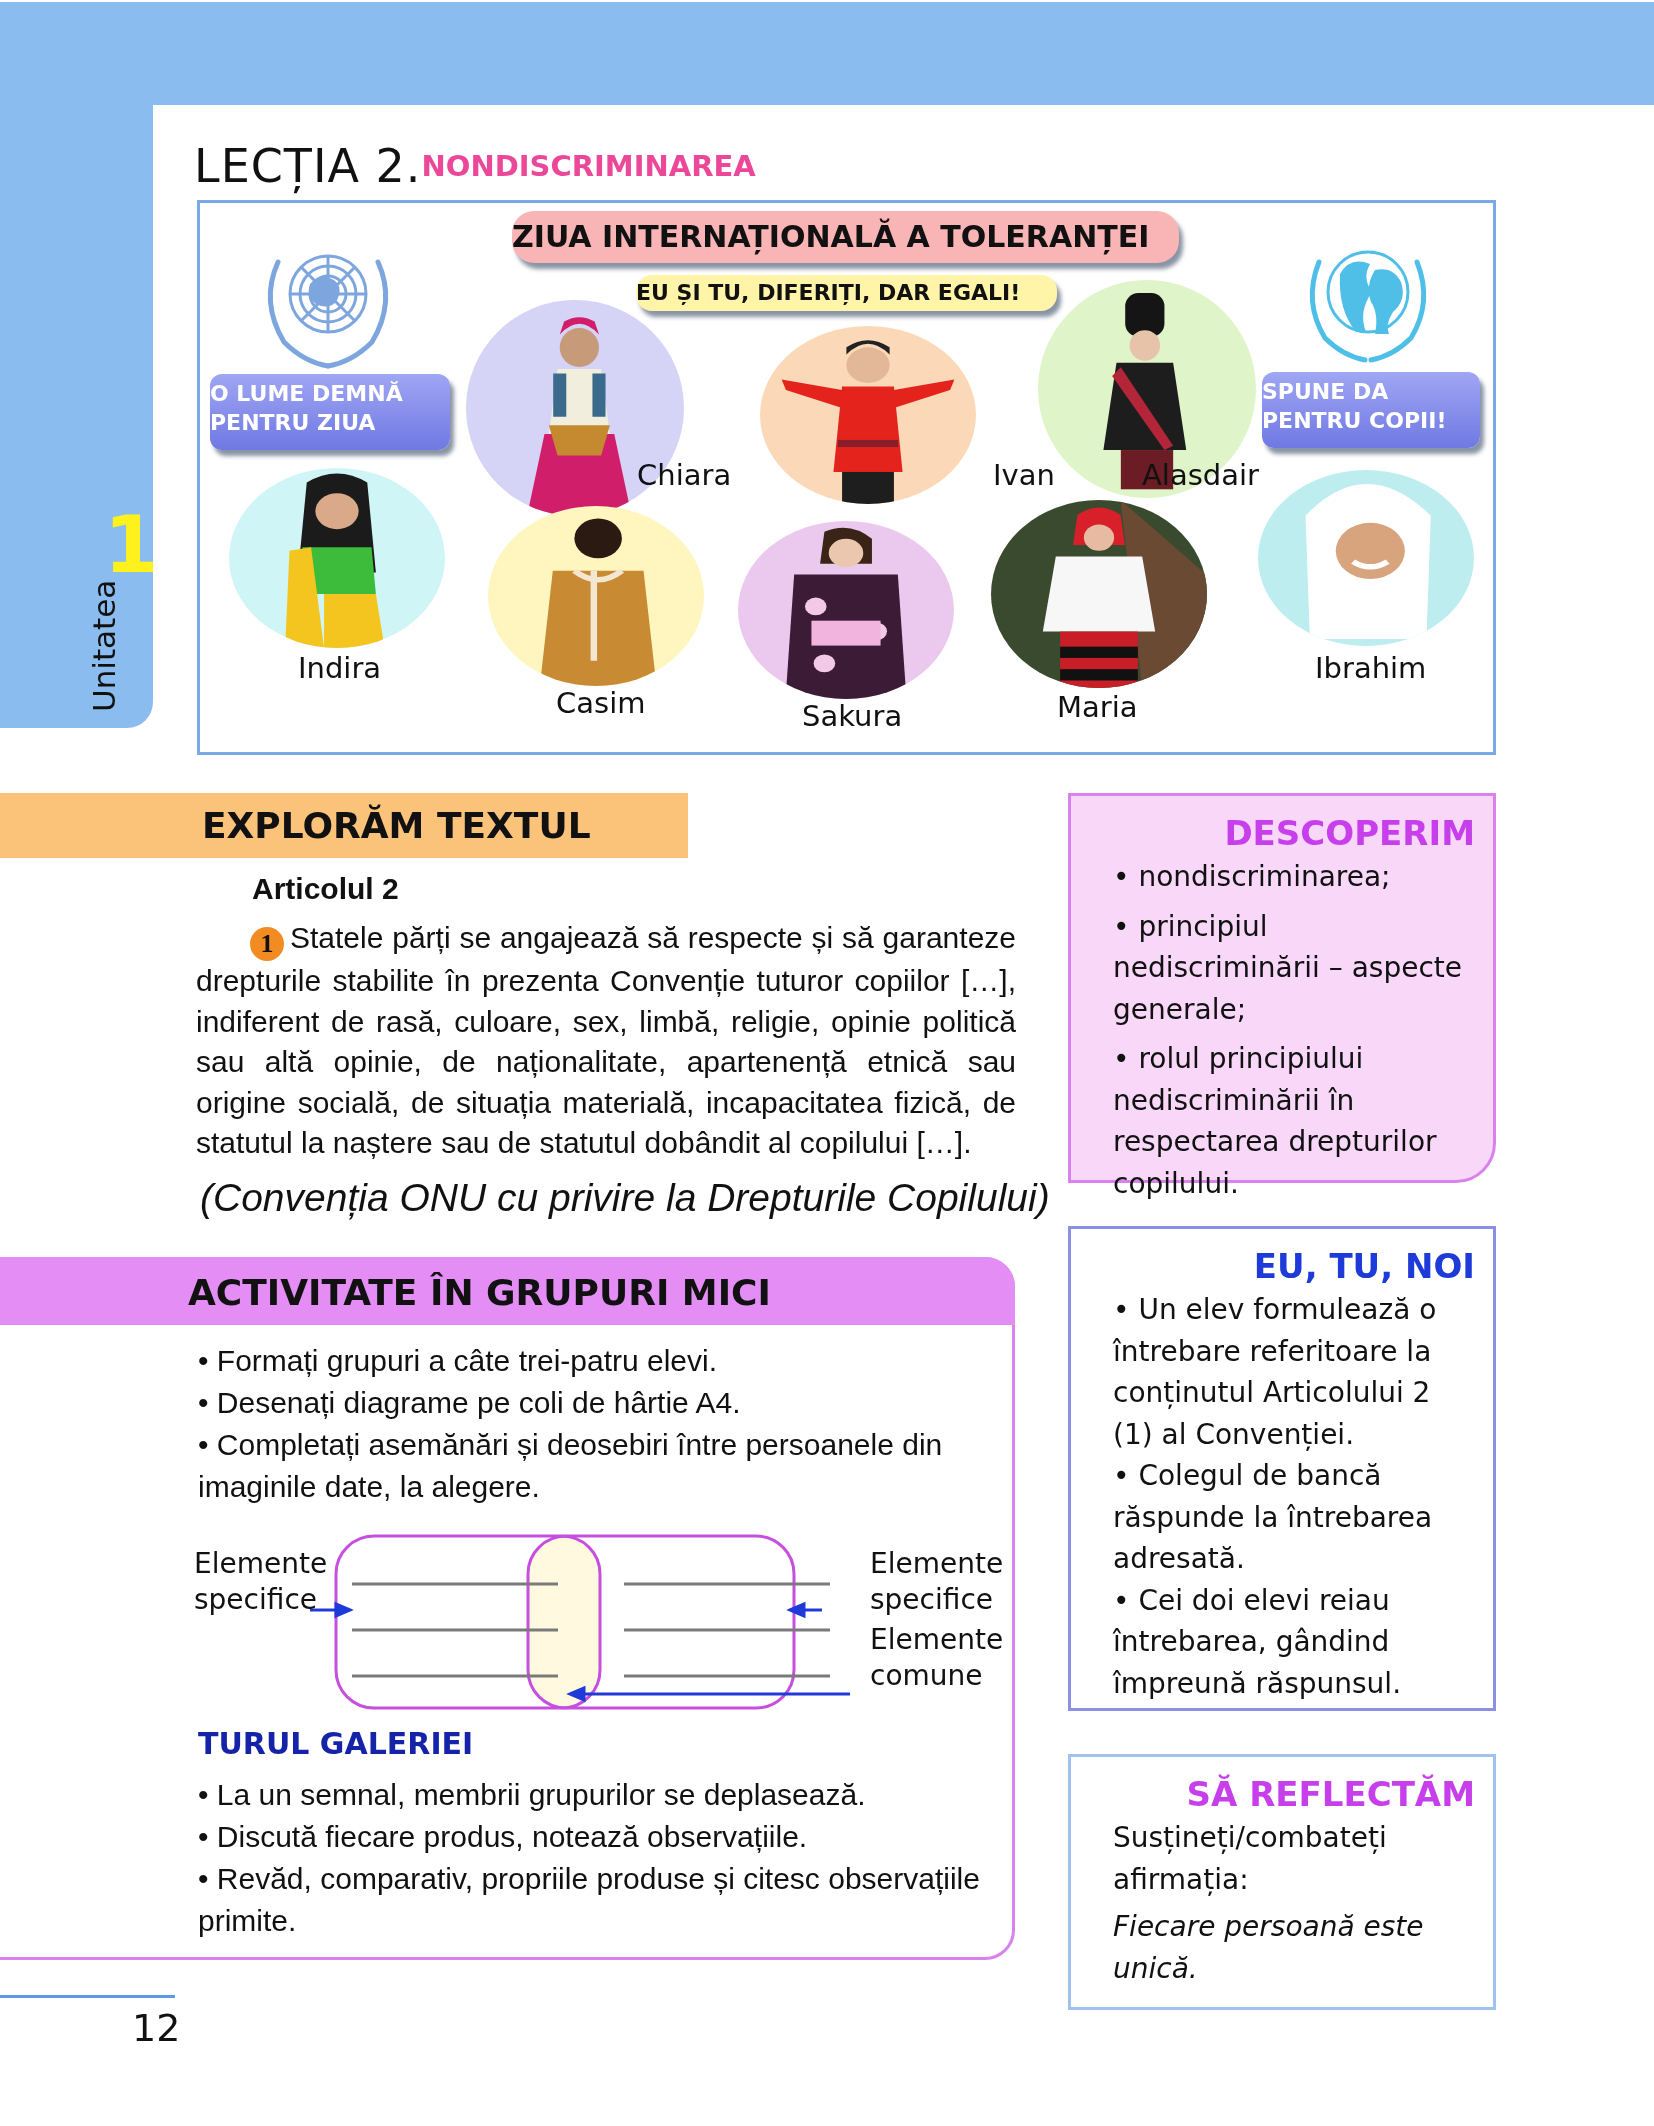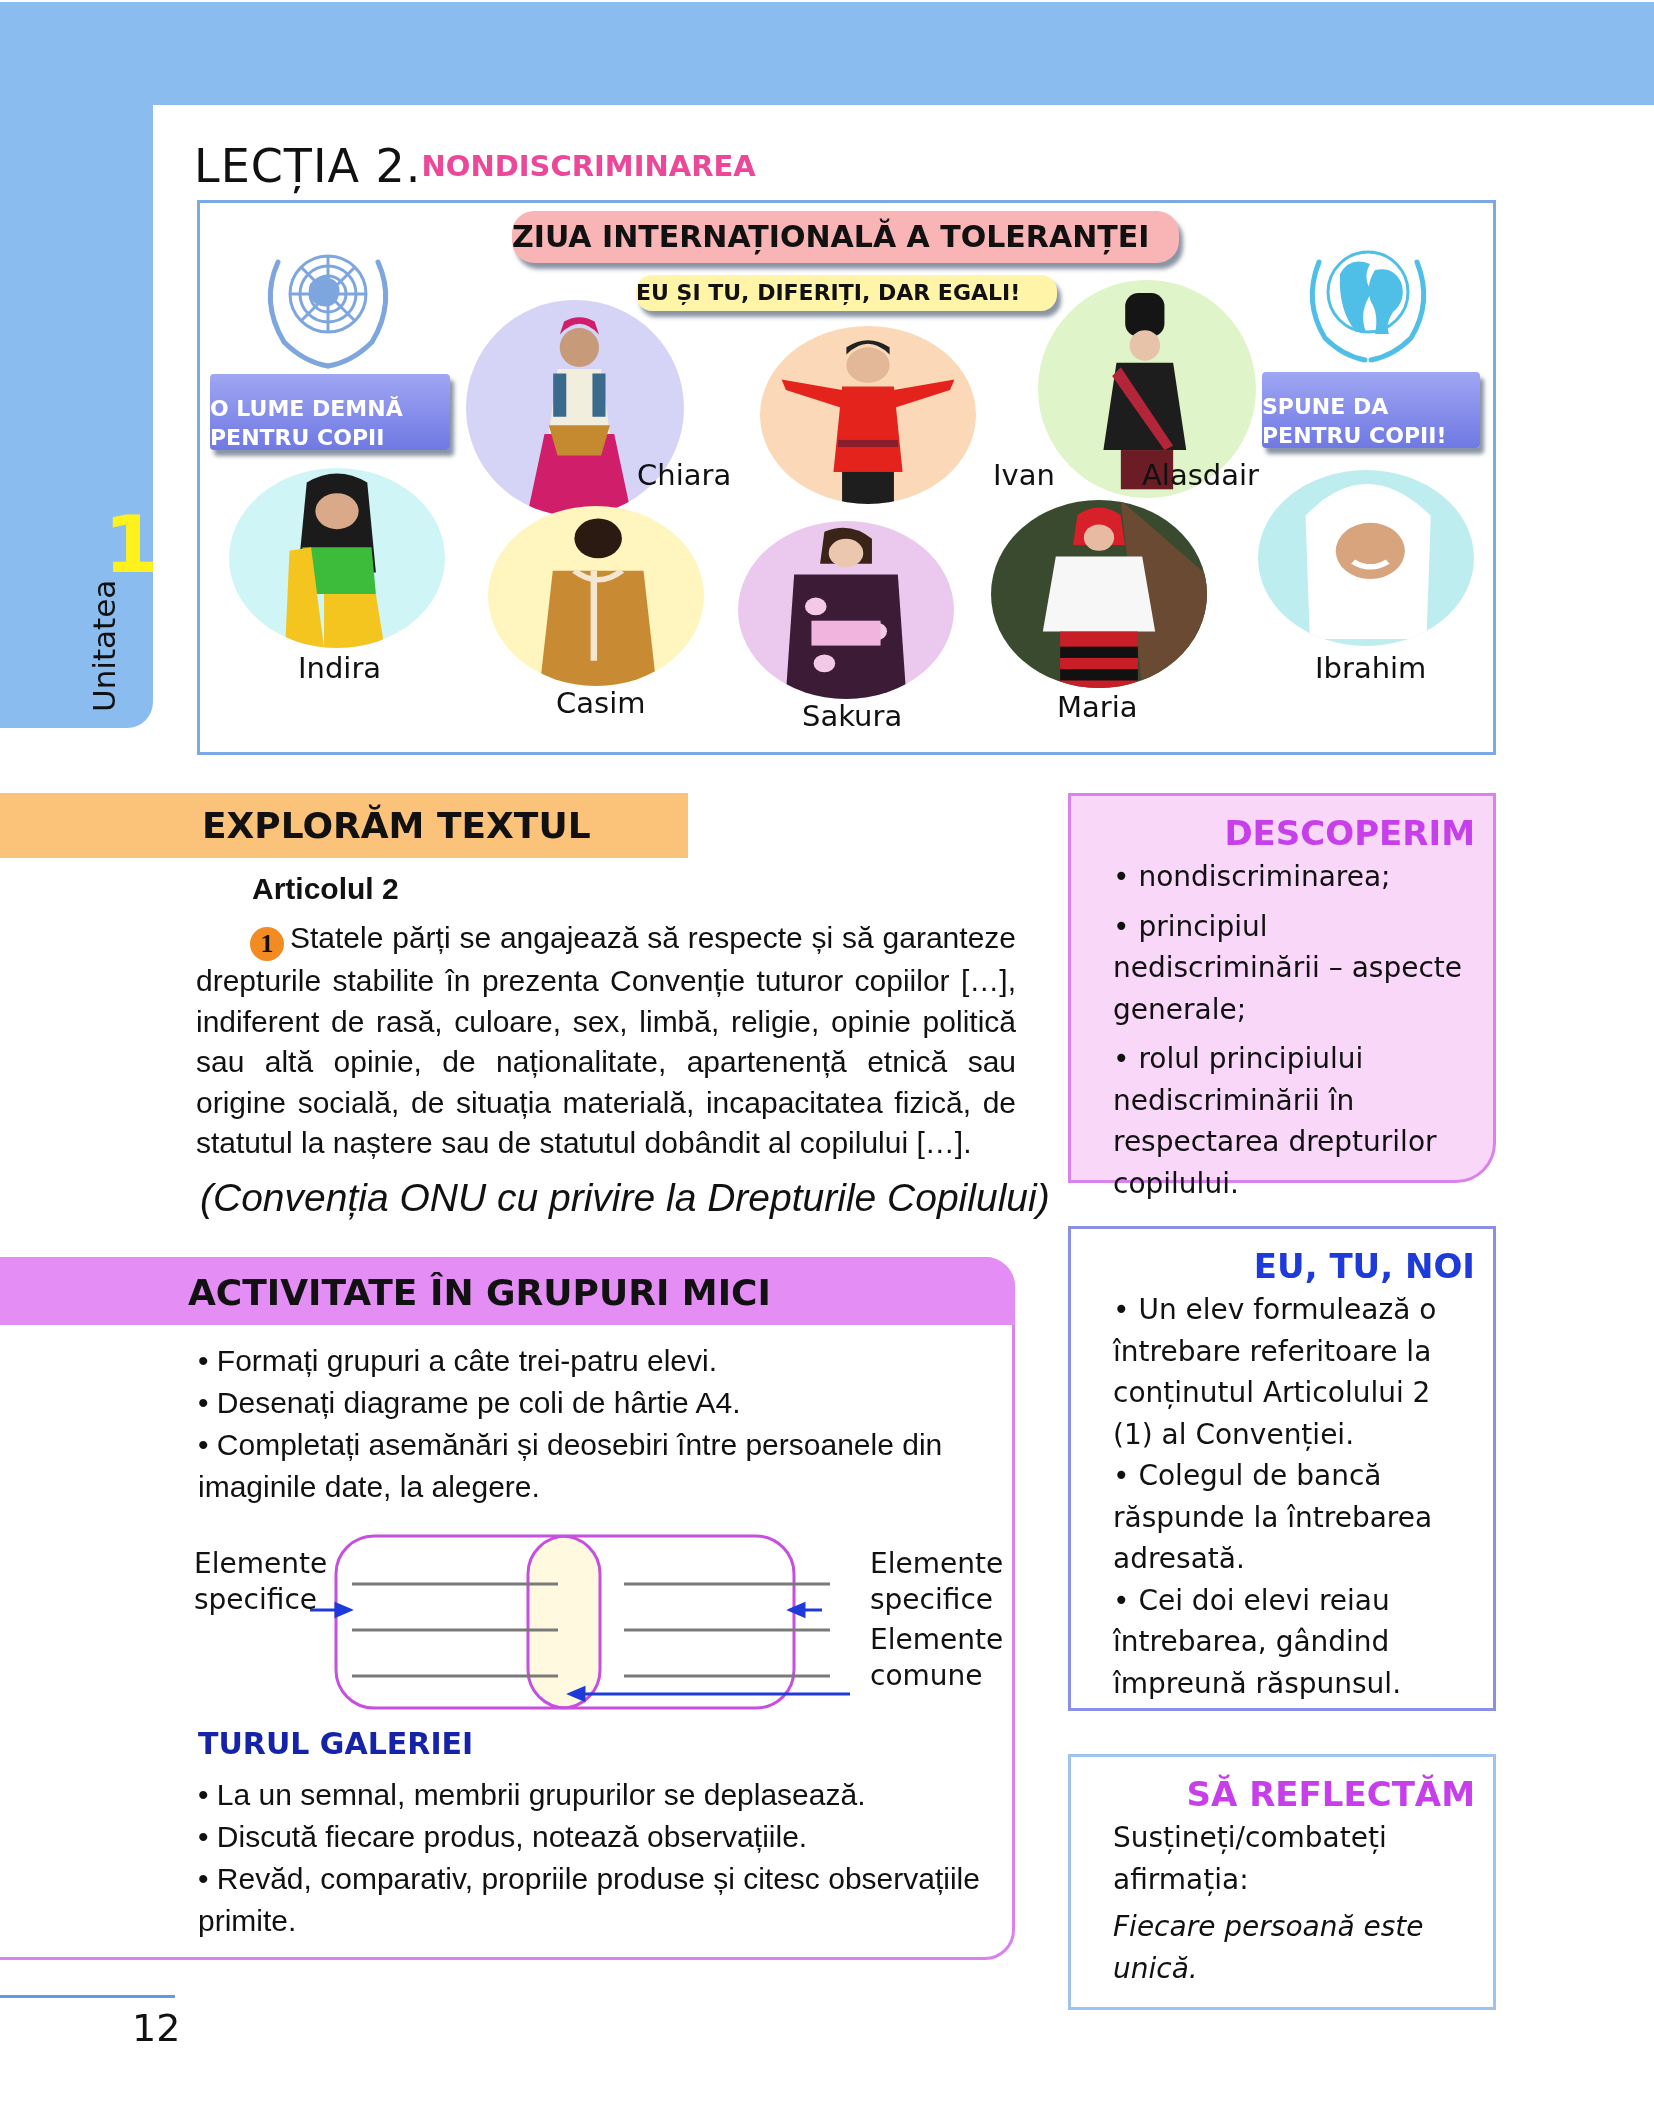--- a/index.html
+++ b/index.html
@@ -13,21 +13,21 @@
 
   .lesson-title { position: absolute; left: 194px; top: 138px; font-size: 46px; line-height: 56px; white-space: nowrap; font-family: "DejaVu Sans", sans-serif; }
   .lesson-title .prefix { font-weight: normal; color: #111; letter-spacing: 1px; }
   .lesson-title .name { font-weight: bold; color: #ec4899; }
 
   .frame { position: absolute; left: 197px; top: 200px; width: 1299px; height: 555px; border: 3px solid #7AA9E6; background: #fff; }
 
   .pill { position: absolute; border-radius: 22px; font-weight: bold; white-space: nowrap; font-family: "DejaVu Sans", sans-serif; box-shadow: 4px 6px 4px rgba(40,60,90,0.55); }
   .pill-pink { left: 512px; top: 211px; width: 667px; height: 52px; background: #F9B4B5; font-size: 30px; line-height: 52px; color: #111; }
   .pill-yellow { left: 636px; top: 275px; width: 421px; height: 36px; background: #FFF4A7; font-size: 22px; line-height: 36px; color: #111; border-radius: 16px; }
-  .pill-blue { background: linear-gradient(#9FA6F3, #6F79E3); color: #fff; font-size: 22px; line-height: 29px; padding-top: 20px; border-radius: 4px; }
+  .pill-blue { background: linear-gradient(#9FA6F3, #6F79E3); color: #fff; font-size: 22px; line-height: 29px; padding-top: 5px; border-radius: 12px; }
   .pill-left { left: 210px; top: 374px; width: 240px; height: 76px; }
   .pill-right { left: 1262px; top: 372px; width: 218px; height: 76px; }
 
   .emblem { position: absolute; }
   .emblem-un { left: 248px; top: 232px; width: 160px; height: 140px; }
   .emblem-unicef { left: 1295px; top: 234px; width: 146px; height: 130px; }
 
   .portrait { position: absolute; border-radius: 50%; overflow: hidden; }
   .portrait svg { width: 100%; height: 100%; display: block; }
   .name { position: absolute; font-size: 29px; color: #111; white-space: nowrap; font-family: "DejaVu Sans", sans-serif; }
@@ -103,21 +103,21 @@
   <g fill="none" stroke="#4FBFE8" stroke-width="5" stroke-linecap="round">
     <path d="M24 28 q-16 40 6 76 q18 18 40 22"></path>
     <path d="M122 28 q16 40 -6 76 q-18 18 -40 22"></path>
   </g>
 </svg>
 
 <div class="pill pill-pink">ZIUA INTERNAȚIONALĂ A TOLERANȚEI</div>
 <div class="pill pill-yellow">EU ȘI TU, DIFERIȚI, DAR EGALI!</div>
 <div class="pill pill-blue pill-left">
   <div>O LUME DEMNĂ</div>
-  <div>PENTRU COPII</div>
+  <div>PENTRU ZIUA</div>
 </div>
 <div class="pill pill-blue pill-right">
   <div>SPUNE DA</div>
   <div>PENTRU COPII!</div>
 </div>
 
 <div class="portrait" style="left:466px;top:300px;width:218px;height:216px;">
   <svg viewBox="0 0 100 100" preserveAspectRatio="none">
       <rect width="100" height="100" fill="#D5D3F6"></rect>
       <circle cx="52" cy="22" r="9" fill="#C79A7A"></circle>

